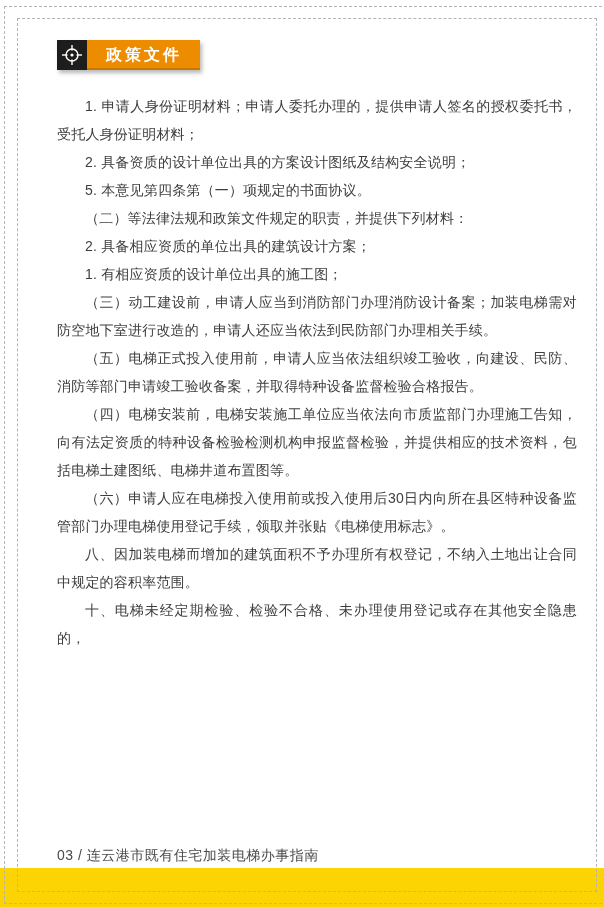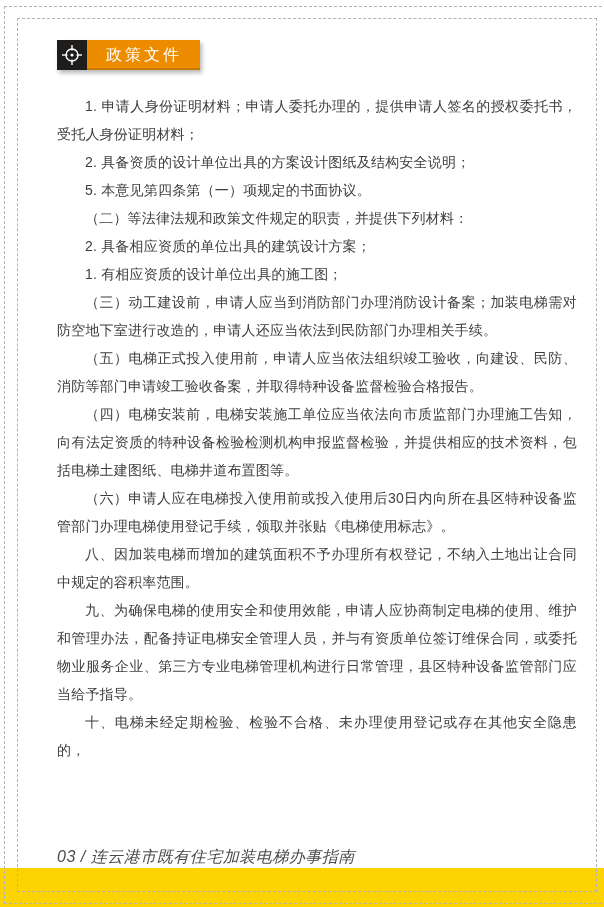--- a/index.html
+++ b/index.html
@@ -34,37 +34,37 @@
     display:flex;align-items:stretch;height:30px;width:143px;
     box-shadow:2px 3px 4px rgba(0,0,0,0.28);
   }
   .badge-icon-box{
     width:30px;height:30px;background:var(--badge-black,#1e1d1b);
     display:flex;align-items:center;justify-content:center;flex:0 0 30px;
   }
   .badge-title{
     flex:1;background:var(--accent-orange,#EE8C00);
     box-shadow:inset 0 -2px 0 rgba(0,0,0,0.15);
-    color:#ffffff;font-weight:normal;font-size:16px;letter-spacing:3px;
+    color:#ffffff;font-weight:bold;font-size:16px;letter-spacing:3px;
     display:flex;align-items:center;justify-content:center;
     padding-left:1px;
   }
   
   .doc-body{margin-top:22px;width:520px;}
   .doc-body p.para{
     margin:0;padding:0;
     font-size:14px;line-height:28px;
     text-align:justify;text-indent:2em;
     color:var(--text-color,#3d3d3d);
     letter-spacing:0.2px;
   }
   
   .footer-label{
     position:absolute;z-index:3;left:57px;top:847px;
-    font-size:16px;color:#4a4a4a;letter-spacing:0.5px;font-style:italic;
+    font-size:14px;color:#4a4a4a;letter-spacing:0.5px;
   }
 </style>
 </head>
 <body>
 
 <div class="page">
 
   <div class="yellow-bar"></div>
 
   <div class="outer-trim"></div>
@@ -91,21 +91,20 @@
         <p class="para">2. 具备资质的设计单位出具的方案设计图纸及结构安全说明；</p>
         <p class="para">5. 本意见第四条第（一）项规定的书面协议。</p>
         <p class="para">（二）等法律法规和政策文件规定的职责，并提供下列材料：</p>
         <p class="para">2. 具备相应资质的单位出具的建筑设计方案；</p>
         <p class="para">1. 有相应资质的设计单位出具的施工图；</p>
         <p class="para">（三）动工建设前，申请人应当到消防部门办理消防设计备案；加装电梯需对防空地下室进行改造的，申请人还应当依法到民防部门办理相关手续。</p>
         <p class="para">（五）电梯正式投入使用前，申请人应当依法组织竣工验收，向建设、民防、消防等部门申请竣工验收备案，并取得特种设备监督检验合格报告。</p>
         <p class="para">（四）电梯安装前，电梯安装施工单位应当依法向市质监部门办理施工告知，向有法定资质的特种设备检验检测机构申报监督检验，并提供相应的技术资料，包括电梯土建图纸、电梯井道布置图等。</p>
         <p class="para">（六）申请人应在电梯投入使用前或投入使用后30日内向所在县区特种设备监管部门办理电梯使用登记手续，领取并张贴《电梯使用标志》。</p>
         <p class="para">八、因加装电梯而增加的建筑面积不予办理所有权登记，不纳入土地出让合同中规定的容积率范围。</p>
-        <p class="para">九、为确保电梯的使用安全和使用效能，申请人应协商制定电梯的使用、维护和管理办法，配备持证电梯安全管理人员，并与有资质单位签订维保合同，或委托物业服务企业、第三方专业电梯管理机构进行日常管理，县区特种设备监管部门应当给予指导。</p>
         <p class="para">十、电梯未经定期检验、检验不合格、未办理使用登记或存在其他安全隐患的，</p>
       </div>
 
   </div>
 
   <div class="footer-label">03 / 连云港市既有住宅加装电梯办事指南</div>
 
 </div>
 
 </body></html>

